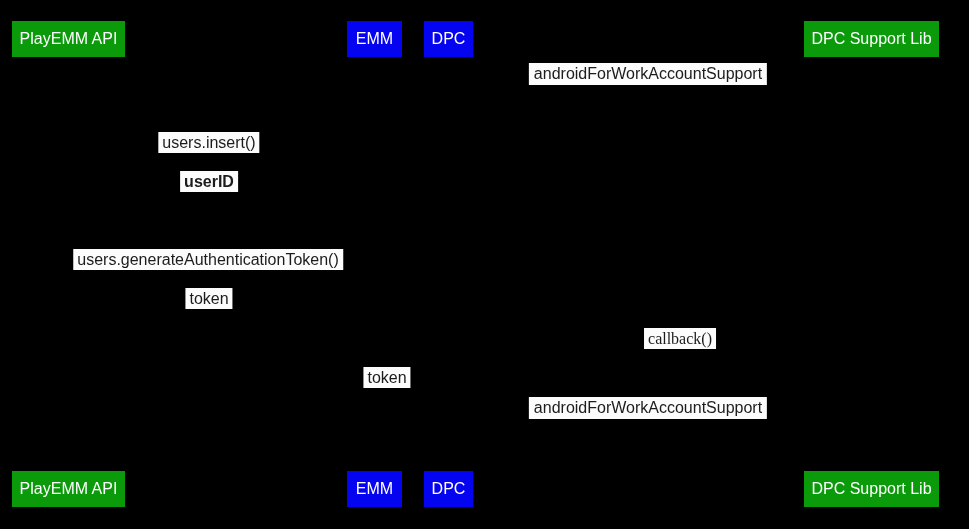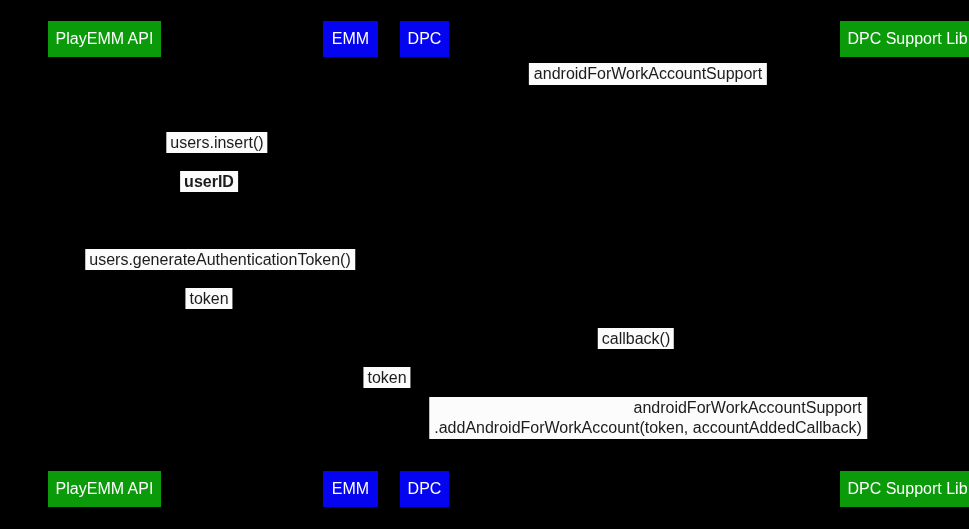--- a/index.html
+++ b/index.html
@@ -18,55 +18,55 @@
   .actor {
     position: absolute;
     height: 36px;
     display: flex;
     align-items: center;
     justify-content: center;
     color: var(--actor-text, #ffffff);
     font-size: 16px;
     white-space: nowrap;
   }
-  .actor.green { background: var(--actor-green, #0a9a0a); margin-left: 36px; }
-  .actor.blue  { background: var(--actor-blue, #0404f0); }
+  .actor.green { background: var(--actor-green, #0a9a0a); }
+  .actor.blue  { background: var(--actor-blue, #0404f0); margin-left: 24px; }
   .msg {
     position: absolute;
     transform: translateX(-50%);
     background: var(--label-background, #fcfcfc);
     color: var(--label-text, #1c1c1c);
     font-size: 16px;
     line-height: 21px;
     padding: 0 4px;
-    text-align: right;
+    text-align: left;
     white-space: nowrap;
   }
   .msg.two {
     line-height: 20px;
     padding: 1px 5px;
   }
   
   .a0t { left: 12px;  top: 21px; width: 113px; }
   .a1t { left: 323px; top: 21px; width: 55px;  }
   .a2t { left: 400px; top: 21px; width: 49px;  }
   .a3t { left: 804px; top: 21px; width: 135px; }
   
   .a0b { left: 12px;  top: 471px; width: 113px; }
   .a1b { left: 323px; top: 471px; width: 55px;  }
   .a2b { left: 400px; top: 471px; width: 49px;  }
   .a3b { left: 804px; top: 471px; width: 135px; }
   
   .m0 { left: 648px; top: 63px;  }
-  .m1 { left: 209px; top: 132px; margin-left: 8px; }
+  .m1 { left: 209px; top: 132px; }
   .m2 { left: 209px; top: 171px; font-weight: bold; }
   .m3 { left: 209px; top: 210px; }
-  .m4 { left: 220px; top: 249px; }
+  .m4 { left: 208px; top: 249px; }
   .m5 { left: 209px; top: 288px; }
-  .m6 { left: 636px; top: 328px; }
+  .m6 { left: 680px; top: 328px; font-family: Liberation Serif, serif; }
   .m7 { left: 387px; top: 367px; }
   .m8 { left: 648px; top: 397px; }
 </style>
 </head>
 <body>
 
 <div id="canvas">
 
   <div class="actor green a0t">PlayEMM API</div>
   <div class="actor blue a1t">EMM</div>
@@ -77,21 +77,20 @@
     <div>androidForWorkAccountSupport</div>
   </div>
   <div class="msg m1">users.insert()</div>
   <div class="msg m2">userID</div>
   <div class="msg m4">users.generateAuthenticationToken()</div>
   <div class="msg m5">token</div>
   <div class="msg m6">callback()</div>
   <div class="msg m7">token</div>
   <div class="msg two m8">
     <div>androidForWorkAccountSupport</div>
-    <div>.addAndroidForWorkAccount(token, accountAddedCallback)</div>
   </div>
 
   <div class="actor green a0b">PlayEMM API</div>
   <div class="actor blue a1b">EMM</div>
   <div class="actor blue a2b">DPC</div>
   <div class="actor green a3b">DPC Support Lib</div>
 
 </div>
 
 </body></html>

